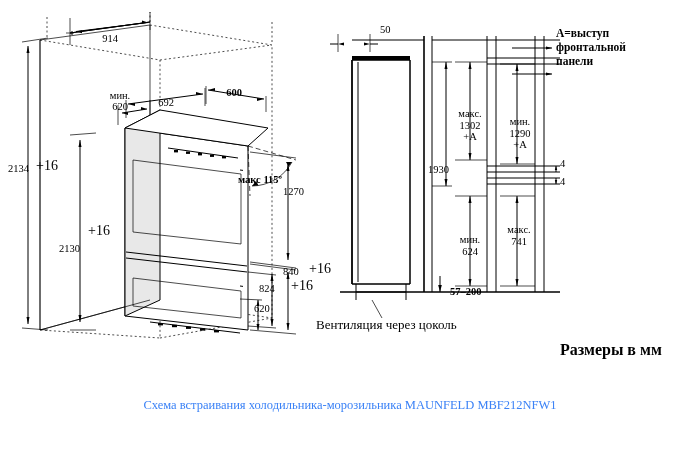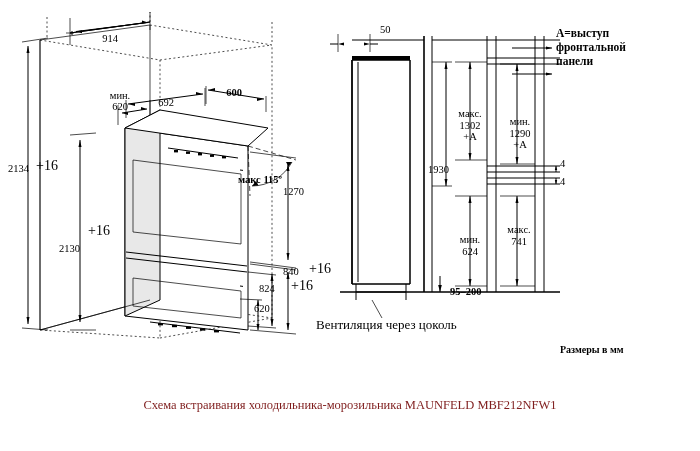--- a/index.html
+++ b/index.html
@@ -36,21 +36,21 @@
   .fillk { fill:#000000; stroke:none; }
   .fillg { fill:#e8e8e8; stroke:#000; stroke-width:1; }
 
   .caption {
     position:absolute;
     left:0; right:0;
     top:398px;
     text-align:center;
     font-family:"Liberation Serif", serif;
     font-size:12.5px;
-    color:#7f1d1d;
+    color:#3b82f6;
   }
 </style>
 </head>
 <body>
 
 <div id="root">
 
   <svg width="700" height="451">
 
     <path class="lnt" d="M40 40 L150 25 L150 300 L40 330 Z"></path>
@@ -295,25 +295,25 @@
 
   <div class="lbl" style="left:560px; top:158px;">4</div>
   <div class="lbl" style="left:560px; top:176px;">4</div>
 
   <div class="lbl c" style="left:447px; top:222px; width:46px; white-space:pre-line;">мин.
 624</div>
 
   <div class="lbl c" style="left:496px; top:212px; width:46px; white-space:pre-line;">макс.
 741</div>
 
-  <div class="lbl b" style="left:450px; top:286px;">95–200</div>
+  <div class="lbl b" style="left:450px; top:286px;">57–200</div>
 
   <div class="lbl b" style="left:556px; top:26px; width:120px; white-space:pre-line; font-size:11.5px; line-height:14px;">A=выступ
 фронтальной
 панели</div>
 
   <div class="lbl big" style="left:316px; top:319px;">Вентиляция через цоколь</div>
 
-  <div class="lbl b" style="left:560px; top:344px; font-size:10px;text-align:center;">Размеры в мм</div>
+  <div class="lbl b" style="left:560px; top:344px; font-size:16px;text-align:center;">Размеры в мм</div>
 
   <div class="caption">Схема встраивания холодильника-морозильника MAUNFELD MBF212NFW1</div>
 
 </div>
 
 </body></html>

